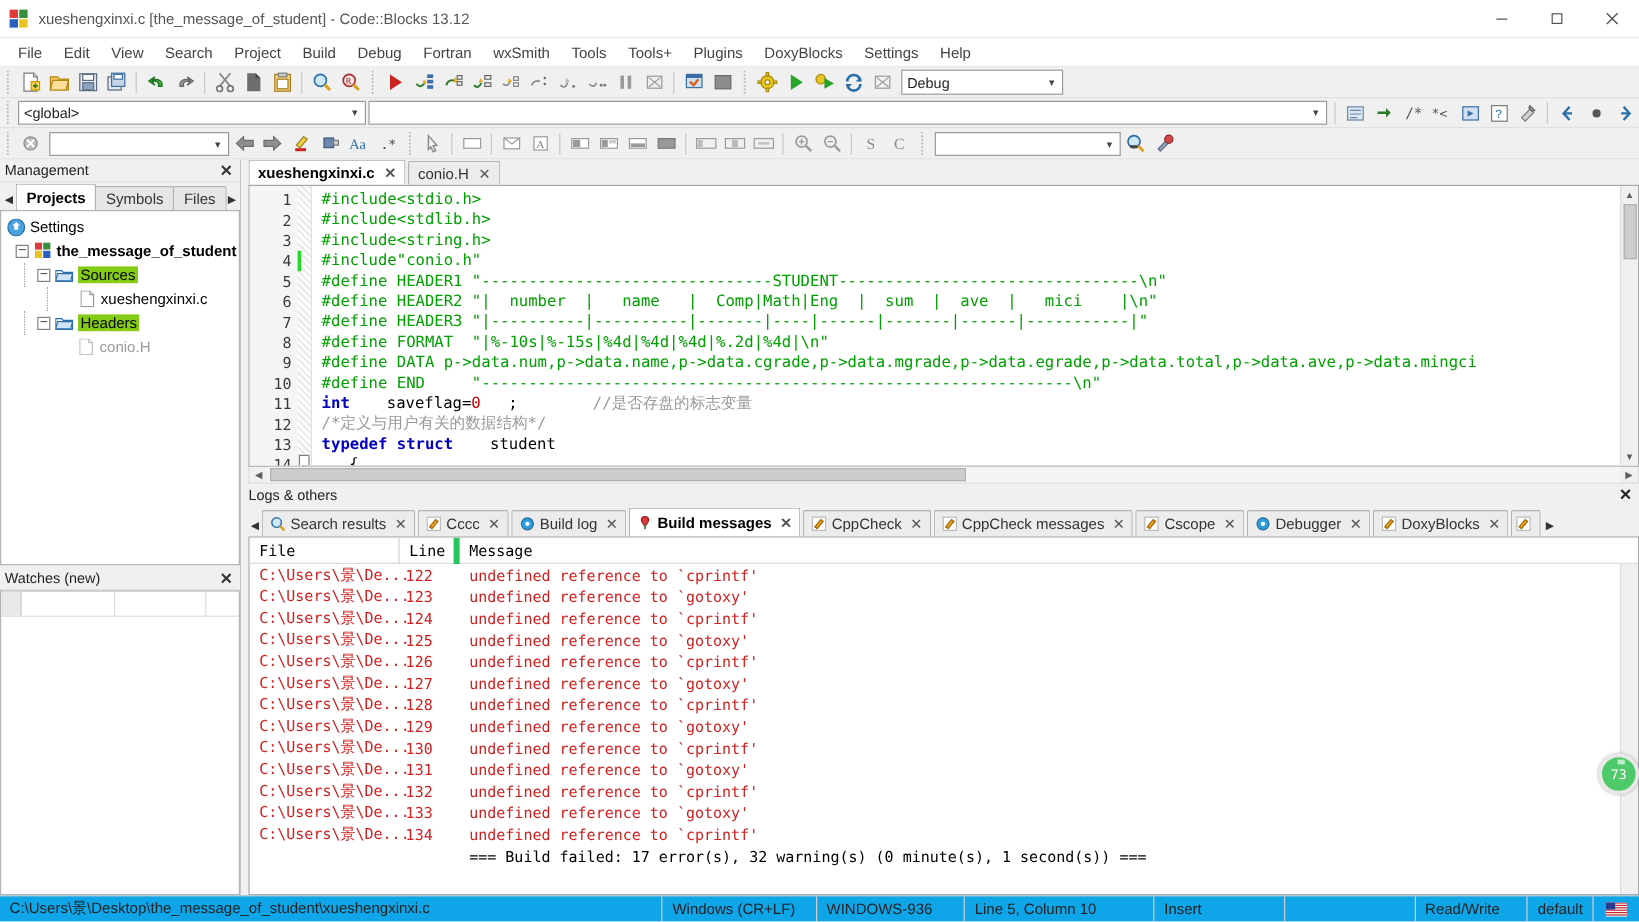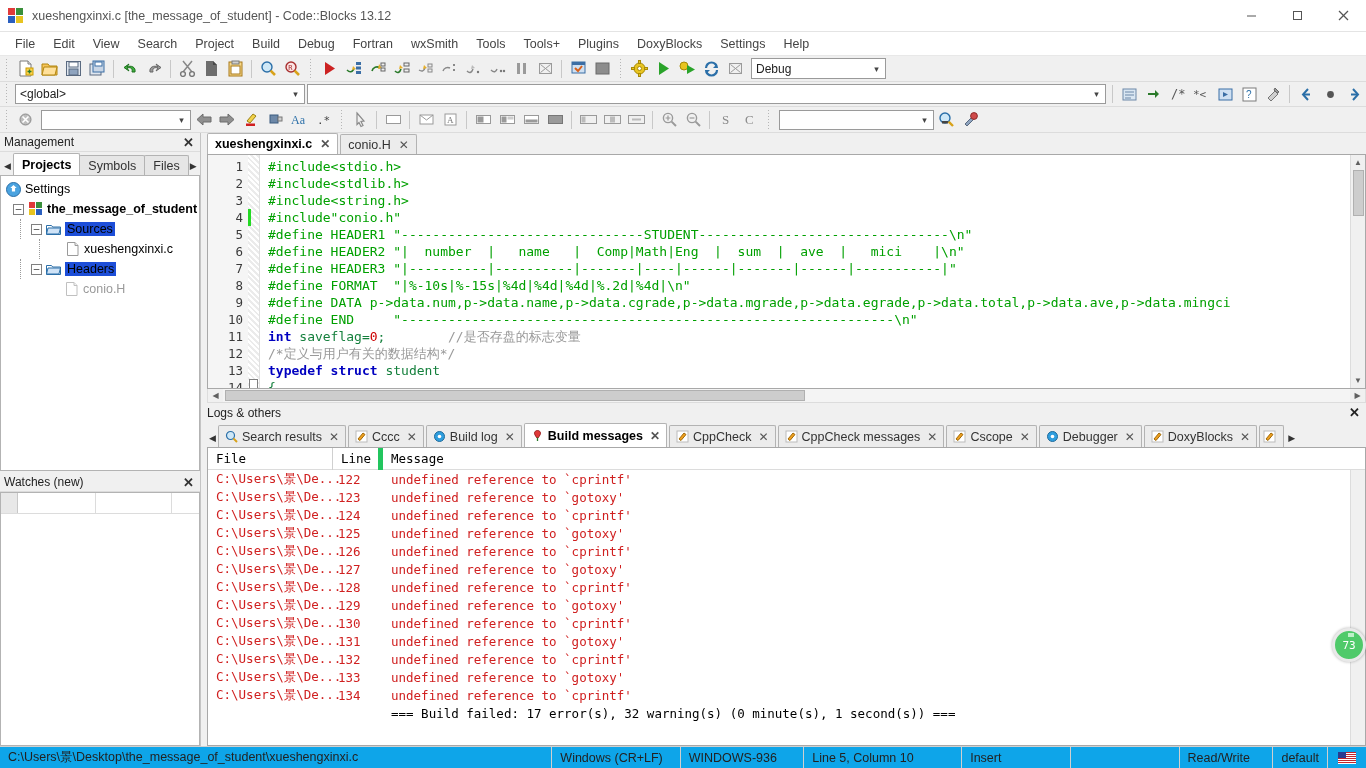--- a/index.html
+++ b/index.html
@@ -105,21 +105,21 @@
     overflow:hidden; font-size:12.5px; padding-top:3px; position:relative;
   }
   .tnode { display:flex; align-items:center; height:20px; white-space:nowrap; }
   .expander {
     width:11px;height:11px;border:1px solid #808080;background:#fff;
     display:inline-flex;align-items:center;justify-content:center;font-size:9px;line-height:1;
     color:#333; flex:0 0 11px; margin-right:3px; font-family:"DejaVu Sans", sans-serif;
   }
   .ticon { width:17px; flex:0 0 17px; display:flex; align-items:center; justify-content:center; margin-right:3px;}
   .tlabel.bold { font-weight:bold; }
-  .tlabel.hl { background:#1d4ed8; padding: 0 2px;}
+  .tlabel.hl { background:#84cc16; padding: 0 2px;}
   .tlabel.gray { color:#9a9a9a; }
   .dotline { border-left:1px dotted #9a9a9a; }
 
   .watches-head { margin-top:2px; }
   .watches-grid { background:#fff; border:1px solid #b3b3b3; height:254px; }
   .wg-row { display:flex; height:21px; border-bottom:1px solid #dcdcdc;}
   .wg-c0 { width:17px; background:#e8e8e8; border-right:1px solid #c8c8c8;}
   .wg-c1 { width:78px; border-right:1px solid #dcdcdc;}
   .wg-c2 { width:76px; border-right:1px solid #dcdcdc;}
   .wg-c3 { flex:1; }
@@ -153,21 +153,21 @@
     flex:1 1 auto; padding-top:3px; padding-left:8px; overflow:hidden;
     font-family:"DejaVu Sans Mono", monospace; font-size:13px; white-space:pre;
     line-height: 17px; position:relative;
   }
   .gutter div, .markmargin div { line-height:17px; height:17px; }
   .cl { height:17px; line-height:17px; white-space:pre; }
   .green { color:#00a000; }
   .blue  { color:#0000c0; font-weight:bold; }
   .gray  { color:#9a9a9a; }
   .red   { color:#cc0000; }
-  .black { color:#15803d; }
+  .black { color:#000000;margin-left:23px; }
   .squig { text-decoration-style: wavy; text-decoration-color:#d04040; }
   .cursorbar { position:absolute; left:0; top:0; width:3px; height:15px; background:#23d923; }
   .fold { position:absolute; width:9px;height:9px;border:1px solid #808080;background:#fff;
           font-size:8px; line-height:7px; text-align:center; color:#333;}
 
   
   .vscroll {
     width:15px; flex:0 0 15px; background:#f0f0f0; border-left:1px solid #dcdcdc;
     display:flex; flex-direction:column; align-items:center;
   }

